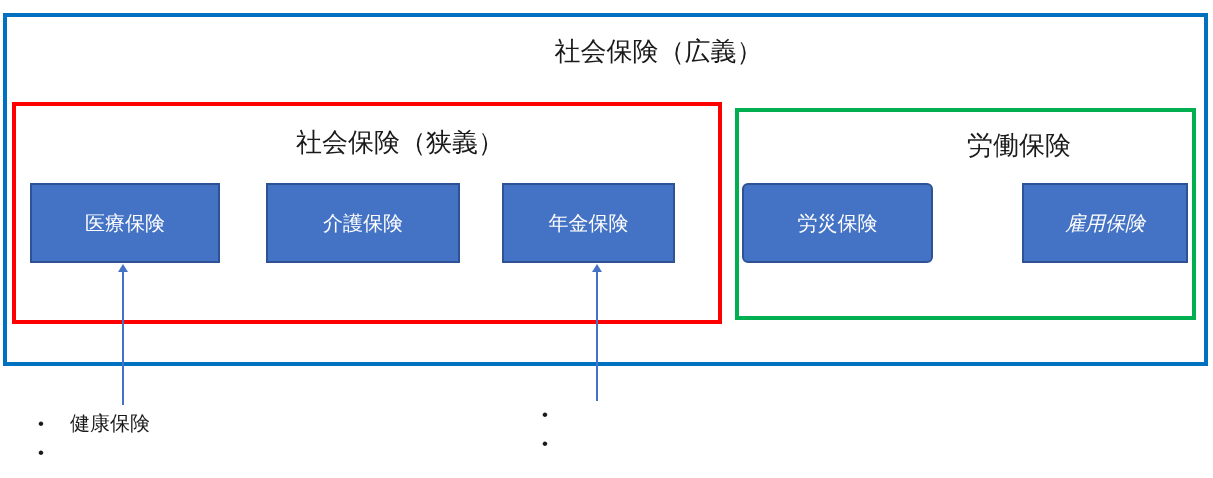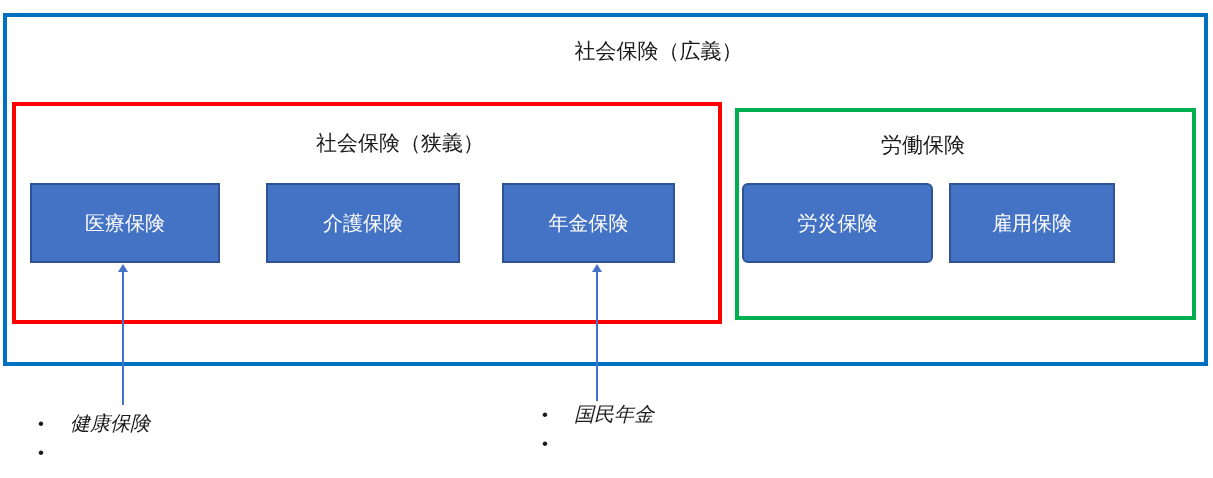--- a/index.html
+++ b/index.html
@@ -30,36 +30,36 @@
     left: 12px; top: 102px; width: 710px; height: 222px;
     border: 4px solid var(--narrow-border, #FF0000);
   }
   .labor-frame {
     left: 735px; top: 108px; width: 461px; height: 212px;
     border: 4px solid var(--labor-border, #00B050);
   }
   
   .group-title {
     position: absolute;
-    font-size: 21px;
+    font-size: 26px;
     line-height: 24px;
     white-space: nowrap;
     color: var(--text, #1a1a1a);
   }
   .outer-title {
     top: 39px; left: 50%;
     transform: translateX(calc(-50% + 52px));
   }
   .narrow-title {
     top: 131px; left: 367px;
     transform: translateX(calc(-50% + 33px));
     font-family: Liberation Serif, serif;
   }
   .labor-title {
-    top: 133px; left: 923px;
+    top: 133px; left: 1019px;
     transform: translateX(-50%);
   }
   
   .node {
     position: absolute;
     top: 183px;
     height: 80px;
     box-sizing: border-box;
     background: var(--node-fill, #4472C4);
     border: 2px solid var(--node-border, #2E5395);
@@ -67,21 +67,21 @@
     font-size: 20px;
     display: flex;
     align-items: center;
     justify-content: center;
     white-space: nowrap;
   }
   .node-medical   { left: 30px;  width: 190px; }
   .node-nursing   { left: 266px; width: 194px; }
   .node-pension   { left: 502px; width: 173px; }
   .node-accident  { left: 742px; width: 191px; border-radius: 6px; }
-  .node-employ    { left: 949px; width: 166px; }
+  .node-employ    { left: 1022px; width: 166px; font-style: italic; }
   
   .arrow {
     position: absolute;
     width: 12px;
     display: flex;
     flex-direction: column;
     align-items: center;
   }
   .arrow-medical { left: 117px; top: 264px; height: 141px; }
   .arrow-pension { left: 591px; top: 264px; height: 137px; }
@@ -106,21 +106,21 @@
   .list-medical { left: 36px;  top: 409px; }
   .list-pension { left: 540px; top: 400px; }
   .li { display: flex; }
   .li .dot {
     width: 34px;
     flex: 0 0 34px;
     font-size: 17px;
     padding-left: 2px;
     box-sizing: border-box;
   }
-  .li .li-text { white-space: nowrap; font-style: italic; }
+  .li .li-text { white-space: nowrap; }
 </style>
 </head>
 <body>
 
 <div class="canvas">
 
   <div class="frame outer-frame"></div>
   <div class="frame narrow-frame"></div>
   <div class="frame labor-frame"></div>
 
@@ -149,20 +149,19 @@
       <span class="li-text">健康保険</span>
     </div>
     <div class="li">
       <span class="dot">•</span>
     </div>
   </div>
 
   <div class="anno-list list-pension">
     <div class="li">
       <span class="dot">•</span>
-      <span class="li-text">国民年金</span>
     </div>
     <div class="li">
       <span class="dot">•</span>
     </div>
   </div>
 
 </div>
 
 </body></html>

